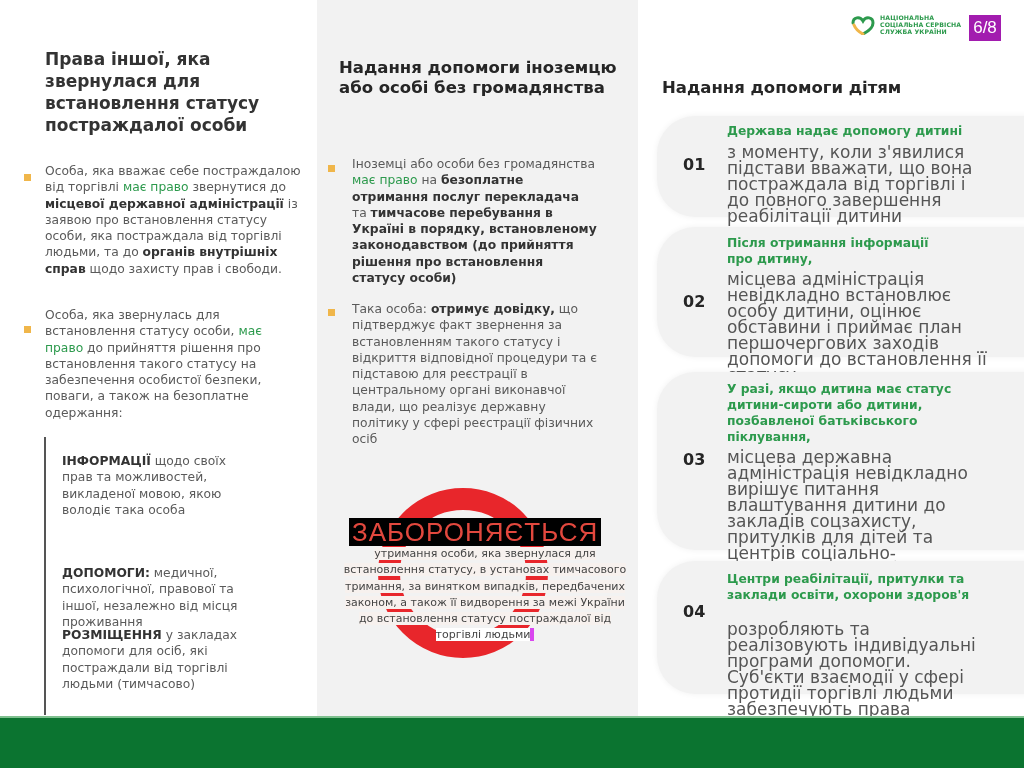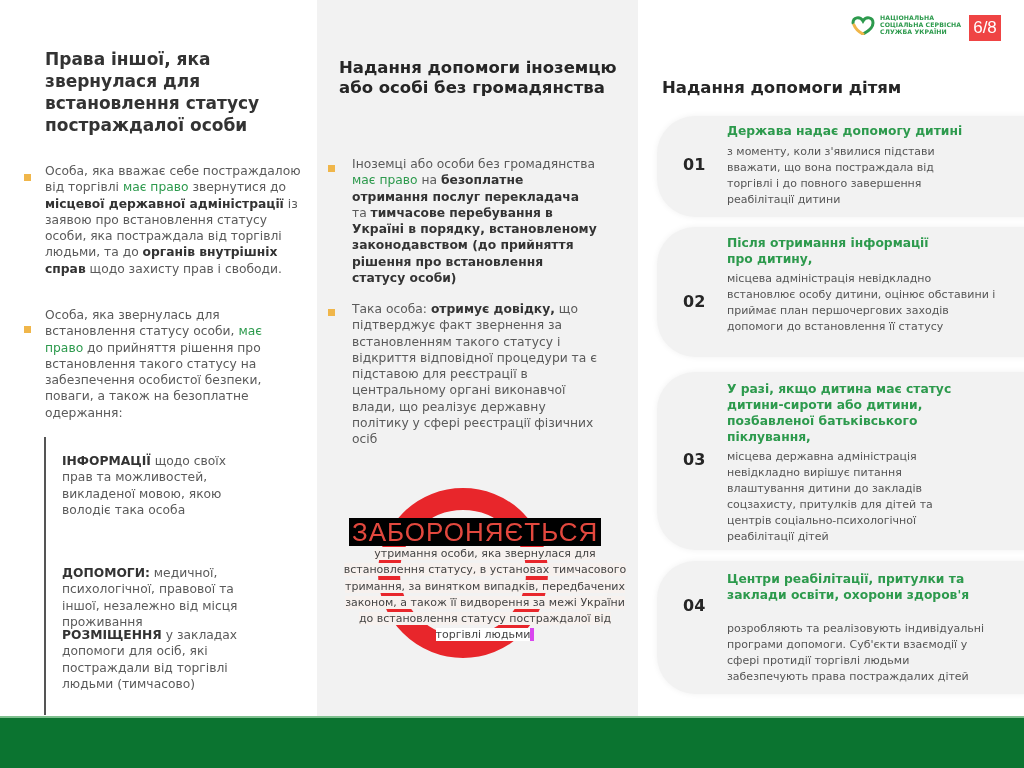--- a/index.html
+++ b/index.html
@@ -6,21 +6,21 @@
   html, body { width: 1024px; height: 768px; overflow: hidden; background: #ffffff; }
   body { position: relative; font-family: "DejaVu Sans", "Liberation Sans", sans-serif; color: #555; }
 
   .col-mid-bg { position: absolute; left: 317px; top: 0; width: 321px; height: 716px; background: #f2f2f2; }
   .footer-bar { position: absolute; left: 0; top: 716px; width: 1024px; height: 52px; background: #0b7430; border-top: 2px solid #7fc08f; }
 
   
   .logo { position: absolute; left: 850px; top: 14px; display: flex; align-items: center; gap: 4px; }
   .logo-mark { width: 26px; height: 20px; position: relative; }
   .logo-text { font-size: 6.2px; line-height: 7px; color: #2d9a4d; font-weight: bold; letter-spacing: 0.1px; text-transform: uppercase; }
-  .page-badge { position: absolute; left: 969px; top: 15px; width: 32px; height: 26px; background: #ef4444; color: #fff; font-size: 17px; text-align: center; line-height: 26px; font-family: "Liberation Sans", sans-serif; }
+  .page-badge { position: absolute; left: 969px; top: 15px; width: 32px; height: 26px; background: #a21caf; color: #fff; font-size: 17px; text-align: center; line-height: 26px; font-family: "Liberation Sans", sans-serif; }
 
   
   .left-title { position: absolute; left: 45px; top: 48px; width: 260px; font-size: 17px; font-weight: bold; color: #333; line-height: 22px; }
   .bullet { position: absolute; width: 7px; height: 7px; background: #f0b64a; }
   .para { position: absolute; font-size: 12.3px; line-height: 16.3px; color: #5a5a5a; }
   .para b { color: #333; }
   .para .green { color: #2d9a4d; }
   .left-rule { position: absolute; left: 44px; top: 437px; width: 2px; height: 278px; background: #555; }
   .sub { position: absolute; left: 62px; width: 240px; font-size: 12.3px; line-height: 16.3px; color: #5a5a5a; }
   .sub b { color: #333; font-weight: bold; }
@@ -32,21 +32,21 @@
   .ban-word { position: absolute; left: 349px; top: 518px; padding: 0 3px; background: #000000; color: #e2483e; font-size: 26px; letter-spacing: 1px; font-family: "Liberation Sans", sans-serif; line-height: 28px; text-align: right; }
   .ban-text { position: absolute; left: 339px; top: 546px; width: 292px; font-size: 11px; line-height: 16.3px; color: #444; text-align: center; }
   .ban-text span { background: #f7f1ee; }
   .ban-text .last { background: #fff; border-right: 4px solid #d946ef; }
 
   
   .right-title { position: absolute; left: 662px; top: 78px; font-size: 16.5px; font-weight: bold; color: #262626; }
   .card { position: absolute; left: 657px; width: 380px; background: #f2f2f2; border-radius: 38px 0 0 38px; box-shadow: 0 0 6px rgba(0,0,0,0.06); }
   .card-num { position: absolute; left: 26px; font-size: 16px; font-weight: bold; color: #262626; }
   .card-head { position: absolute; left: 70px; width: 260px; font-size: 12.3px; line-height: 16px; font-weight: bold; color: #2d9a4d; }
-  .card-body { position: absolute; left: 70px; width: 275px; font-size: 11px; line-height: 16px; color: #555; }
+  .card-body { position: absolute; left: 70px; width: 275px; font-size: 17px; line-height: 16px; color: #555; }
 </style>
 </head>
 <body>
 
 <div class="col-mid-bg"></div>
 
 <div class="logo">
   <div class="logo-mark">
     <svg width="26" height="20" viewBox="0 0 26 20">
       <path d="M3 8 C3 2, 10 1, 13 6 C16 1, 23 2, 23 8 C23 13, 17 17, 13 19" fill="none" stroke="#2d9a4d" stroke-width="3" stroke-linecap="round"></path>
@@ -117,18 +117,18 @@
   <div class="card-body" style="top:44px; width:275px;">місцева адміністрація невідкладно встановлює особу дитини, оцінює обставини і приймає план першочергових заходів допомоги до встановлення її статусу</div>
 </div>
 
 <div class="card" style="top:372px; height:178px;">
   <div class="card-num" style="top:78px;">03</div>
   <div class="card-head" style="top:9px; width:240px;">У разі, якщо дитина має статус дитини-сироти або дитини, позбавленої батьківського піклування,</div>
   <div class="card-body" style="top:77px; width:250px;">місцева державна адміністрація невідкладно вирішує питання влаштування дитини до закладів соцзахисту, притулків для дітей та центрів соціально-психологічної реабілітації дітей</div>
 </div>
 
 <div class="card" style="top:561px; height:133px;">
-  <div class="card-num" style="top:35px;">04</div>
+  <div class="card-num" style="top:41px;">04</div>
   <div class="card-head" style="top:10px; width:260px;">Центри реабілітації, притулки та заклади освіти, охорони здоров'я</div>
   <div class="card-body" style="top:46px; width:265px;margin-top:14px;">розробляють та реалізовують індивідуальні програми допомоги. Суб'єкти взаємодії у сфері протидії торгівлі людьми забезпечують права постраждалих дітей</div>
 </div>
 
 <div class="footer-bar"></div>
 
 </body></html>

